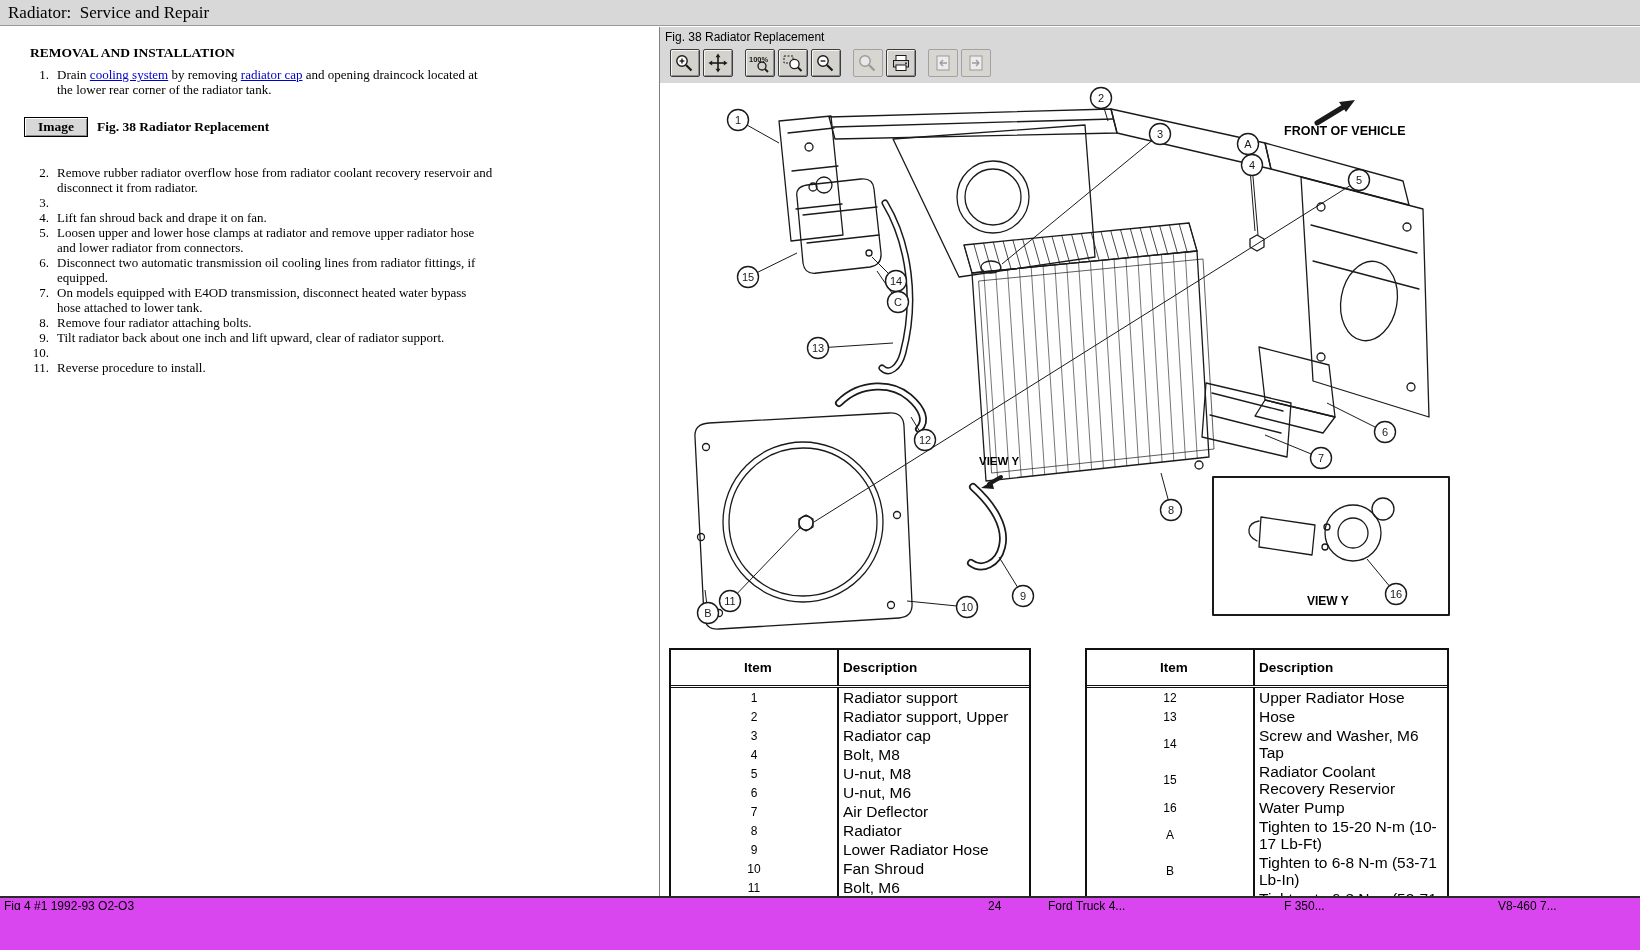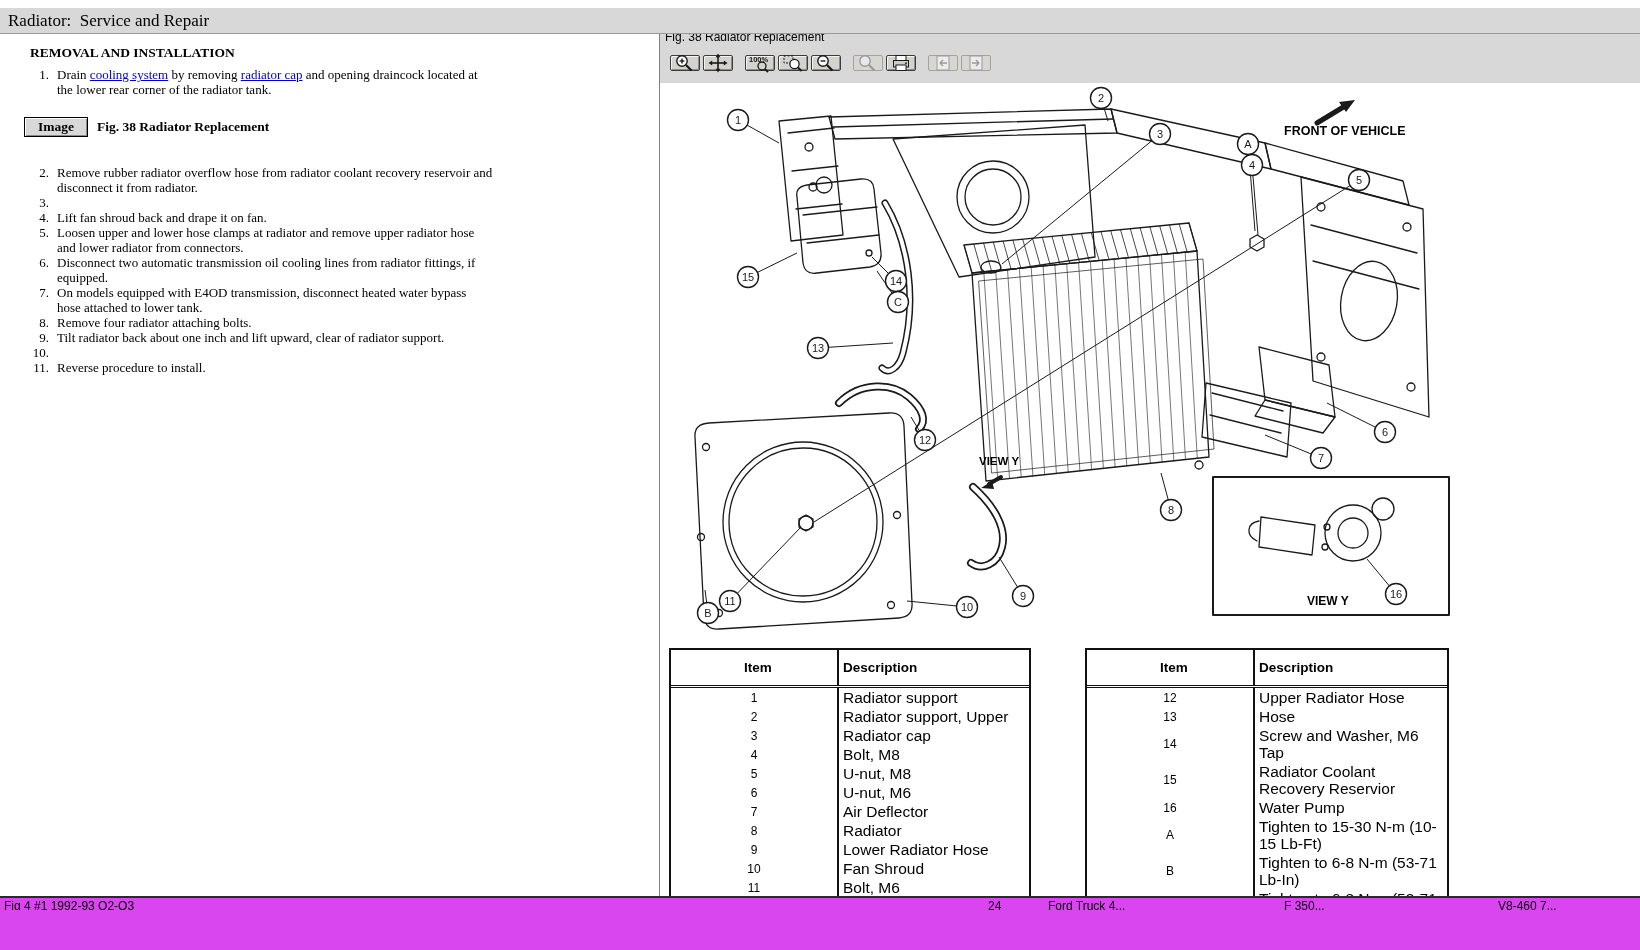--- a/index.html
+++ b/index.html
@@ -1,20 +1,20 @@
 <!DOCTYPE html>
 <html><head>
 <meta charset="utf-8">
 <style>
   * { box-sizing: border-box; margin: 0; padding: 0; }
   html,body { width:1640px; height:950px; overflow:hidden; background:#fff; }
   body { font-family:"Liberation Serif", serif; color:#000; position:relative; }
 
   
-  .top-bar { position:absolute; left:0; top:8px; width:1640px; height:26px;
+  .top-bar { position:absolute; left:0; top:0; width:1640px; height:26px;
              background:#d8d8d8; border-bottom:1px solid #9a9a9a; z-index:5; }
   .top-title { position:absolute; left:8px; top:3px; font-size:17px; white-space:pre; }
 
   
   .left-panel { position:absolute; left:0; top:27px; width:658px; bottom:54px; background:#fff; }
   .section-title { margin:18px 0 6px 30px; font-weight:bold; font-size:13.5px; }
   .step { display:flex; margin-left:25px; }
   .step-num { width:24px; text-align:right; margin-right:8px; flex:none; font-size:13px; line-height:15px; }
   .step-text { width:436px; font-size:13px; line-height:15px; }
   .doc-link { color:#0000cc; text-decoration:underline; cursor:pointer; }
@@ -22,21 +22,21 @@
   .image-button { border:1px solid #000; background:#d8d8d8; padding:1px 13px;
                   font-family:"Liberation Serif", serif; font-size:13.5px; font-weight:bold;
                   box-shadow: inset 1px 1px 0 #fff, inset -1px -1px 0 #8a8a8a; cursor:pointer; }
   .figure-caption { margin-left:9px; font-weight:bold; font-size:13.5px; }
 
   
   .right-panel { position:absolute; left:659px; top:27px; right:0; bottom:0;
                  background:#d8d8d8; border-left:1px solid #808080; }
   .viewer-title { margin:3px 0 2px 5px; font-family:"Liberation Sans", sans-serif; font-size:12px; }
   .toolbar { margin-left:10px; height:34px; display:flex; align-items:center; gap:3px; }
-  .tb-btn { width:30px; height:16px; background:#d4d2cc; border:1px solid #3c3c3c; border-radius:2px;
+  .tb-btn { width:30px; height:28px; background:#d4d2cc; border:1px solid #3c3c3c; border-radius:2px;
             display:flex; align-items:center; justify-content:center; cursor:pointer;
             box-shadow: inset 1px 1px 0 #f4f4f2, inset -1px -1px 0 #8d8d8d; }
   .tb-btn.disabled { border-color:#a2a2a2; box-shadow:none; background:#d8d6d0; }
   .sp { width:6px; flex:none; }
 
   .canvas { position:absolute; left:0; top:56px; right:0; bottom:0; background:#fff; }
   .diagram-svg { position:absolute; left:1px; top:2px; }
 
   
   .parts-table { position:absolute; width:362px; top:565px; background:#fff;
@@ -478,21 +478,21 @@
             <span class="pt-desc">Radiator Coolant Recovery Reservior</span>
           </div>
 
           <div class="pt-row">
             <span class="pt-item">16</span>
             <span class="pt-desc">Water Pump</span>
           </div>
 
           <div class="pt-row">
             <span class="pt-item">A</span>
-            <span class="pt-desc">Tighten to 15-30 N-m (10-15 Lb-Ft)</span>
+            <span class="pt-desc">Tighten to 15-20 N-m (10-17 Lb-Ft)</span>
           </div>
 
           <div class="pt-row">
             <span class="pt-item">B</span>
             <span class="pt-desc">Tighten to 6-8 N-m (53-71 Lb-In)</span>
           </div>
 
           <div class="pt-row">
             <span class="pt-item">C</span>
             <span class="pt-desc">Tighten to 6-8 N-m (53-71 Lb-In)</span>

